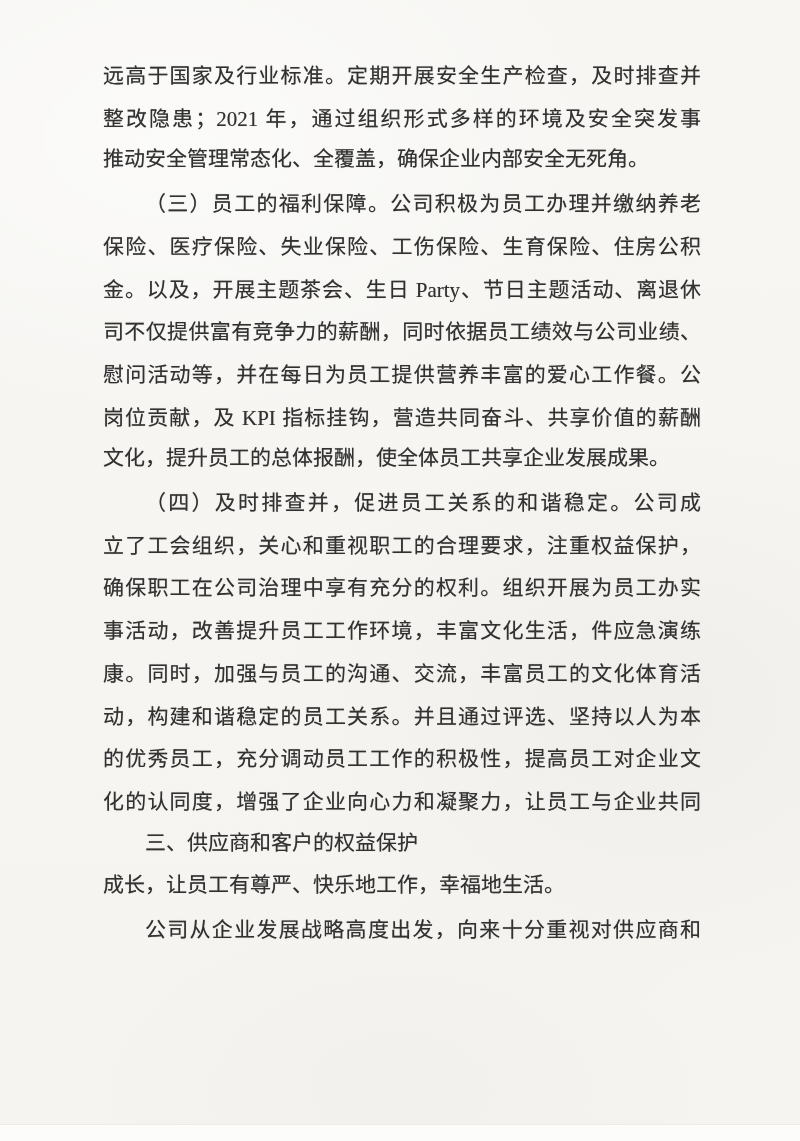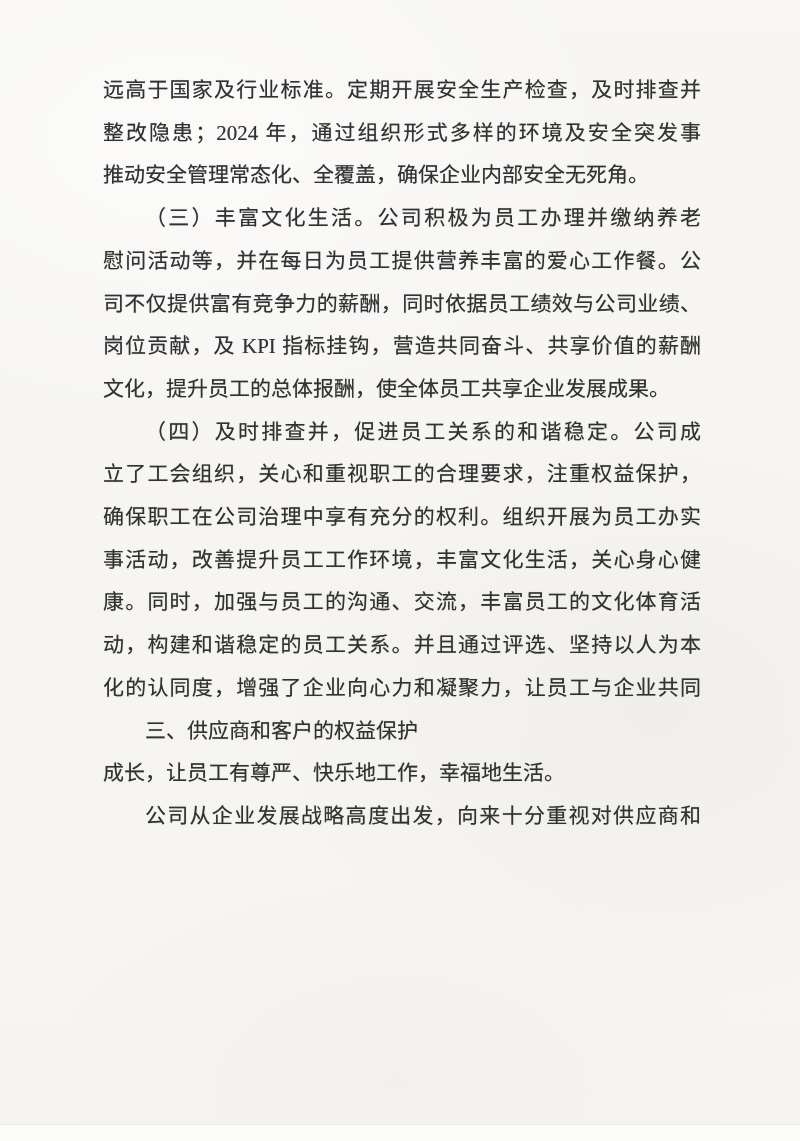--- a/index.html
+++ b/index.html
@@ -18,66 +18,70 @@
     height: 1141px;
     background:
       radial-gradient(ellipse 700px 450px at 22% 12%, rgba(255,255,255,0.55), rgba(255,255,255,0) 65%),
       radial-gradient(ellipse 560px 420px at 82% 62%, rgba(226,224,218,0.30), rgba(226,224,218,0) 70%),
       radial-gradient(ellipse 500px 300px at 50% 95%, rgba(232,230,225,0.25), rgba(232,230,225,0) 70%),
       linear-gradient(#f7f6f3, #f5f4f1);
   }
   .text-block {
     position: absolute;
     left: 103px;
-    top: 69px;
+    top: 55px;
     width: 598px;
     font-family: "Liberation Serif", "DejaVu Serif", serif;
     font-size: 21px;
     line-height: 42.7px;
     color: #313131;
     text-shadow: 0 0 0.7px rgba(70,70,70,0.55);
   }
   .line {
     text-align: justify;
     text-align-last: justify;
   }
   .line.end {
     text-align-last: left;
+    font-family: Liberation Mono, monospace;
   }
   .line.indent {
     text-indent: 2em;
   }
   .page-bottom-edge {
     position: absolute;
     left: 0;
     right: 0;
     bottom: 0;
     height: 16px;
     background: #fcfcfb;
     border-top: 1px solid #ecebe7;
   }
 </style>
 </head>
 <body>
 
 <div class="page">
   <div class="text-block">
     <div class="line">远高于国家及行业标准。定期开展安全生产检查，及时排查并</div>
-    <div class="line">整改隐患；2024 年，通过组织形式多样的环境及安全突发事</div>
+    <div class="line">整改隐患；2021 年，通过组织形式多样的环境及安全突发事</div>
     <div class="line end">推动安全管理常态化、全覆盖，确保企业内部安全无死角。</div>
-    <div class="line indent">（三）丰富文化生活。公司积极为员工办理并缴纳养老</div>
+    <div class="line indent">（三）员工的福利保障。公司积极为员工办理并缴纳养老</div>
+    <div class="line">保险、医疗保险、失业保险、工伤保险、生育保险、住房公积</div>
+    <div class="line">金。以及，开展主题茶会、生日 Party、节日主题活动、离退休</div>
+    <div class="line">司不仅提供富有竞争力的薪酬，同时依据员工绩效与公司业绩、</div>
     <div class="line">慰问活动等，并在每日为员工提供营养丰富的爱心工作餐。公</div>
-    <div class="line">司不仅提供富有竞争力的薪酬，同时依据员工绩效与公司业绩、</div>
     <div class="line">岗位贡献，及 KPI 指标挂钩，营造共同奋斗、共享价值的薪酬</div>
     <div class="line end">文化，提升员工的总体报酬，使全体员工共享企业发展成果。</div>
     <div class="line indent">（四）及时排查并，促进员工关系的和谐稳定。公司成</div>
     <div class="line">立了工会组织，关心和重视职工的合理要求，注重权益保护，</div>
     <div class="line">确保职工在公司治理中享有充分的权利。组织开展为员工办实</div>
-    <div class="line">事活动，改善提升员工工作环境，丰富文化生活，关心身心健</div>
+    <div class="line">事活动，改善提升员工工作环境，丰富文化生活，件应急演练</div>
     <div class="line">康。同时，加强与员工的沟通、交流，丰富员工的文化体育活</div>
     <div class="line">动，构建和谐稳定的员工关系。并且通过评选、坚持以人为本</div>
+    <div class="line">的优秀员工，充分调动员工工作的积极性，提高员工对企业文</div>
     <div class="line">化的认同度，增强了企业向心力和凝聚力，让员工与企业共同</div>
     <div class="line indent end">三、供应商和客户的权益保护</div>
     <div class="line end">成长，让员工有尊严、快乐地工作，幸福地生活。</div>
     <div class="line indent">公司从企业发展战略高度出发，向来十分重视对供应商和</div>
   </div>
   <div class="page-bottom-edge"></div>
 </div>
 
 </body></html>

